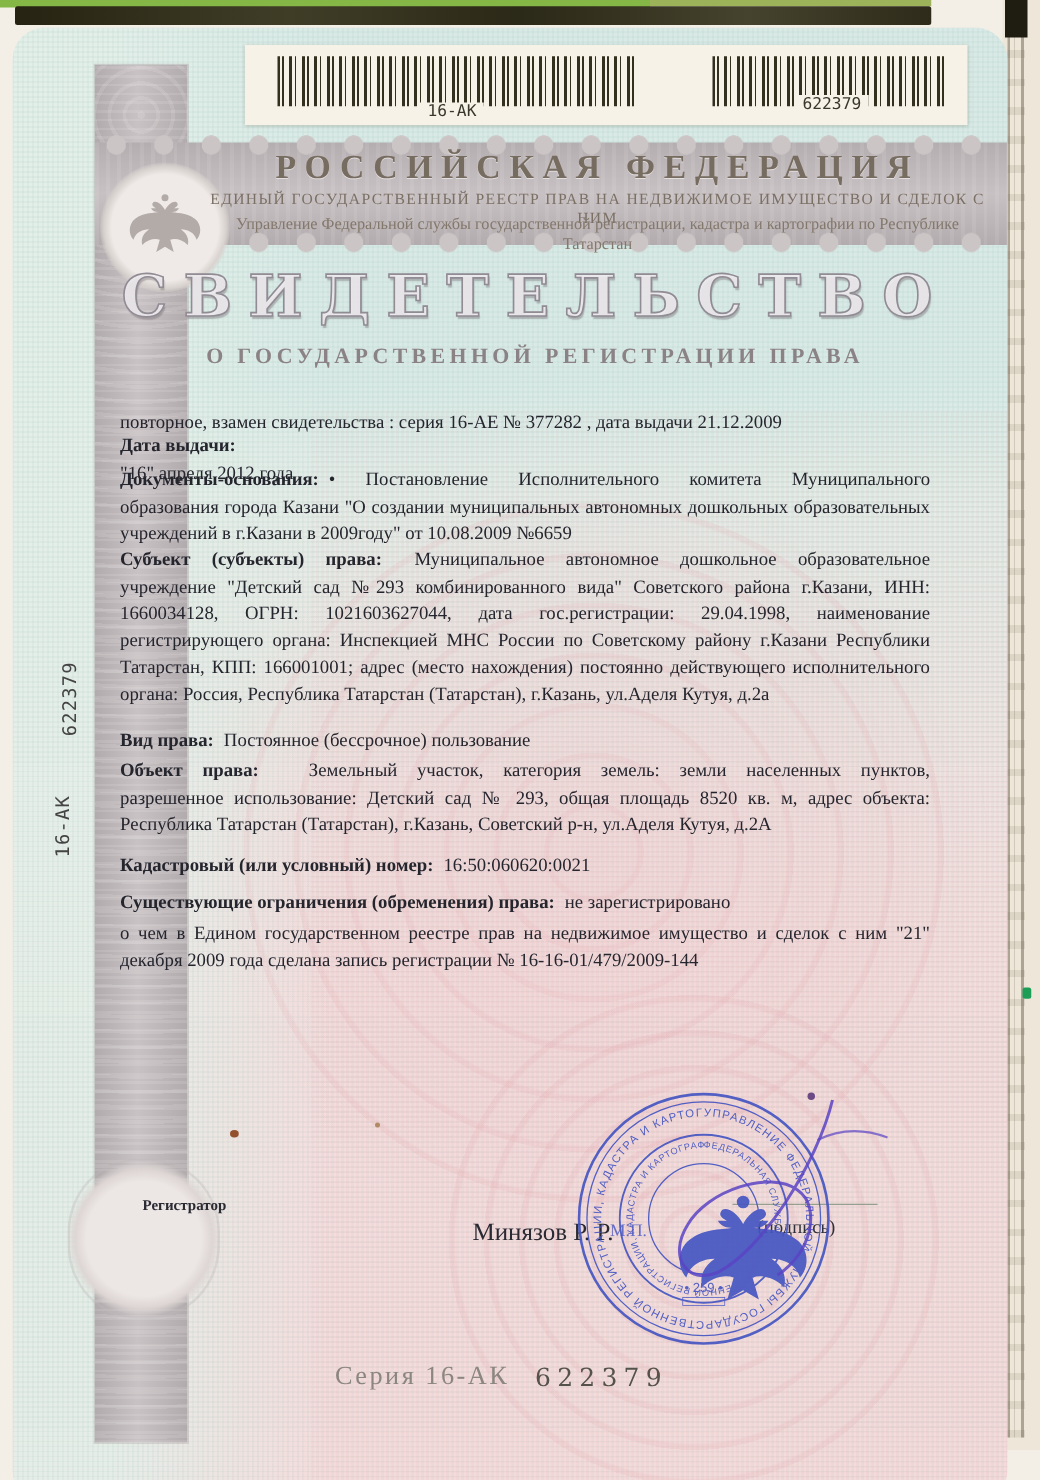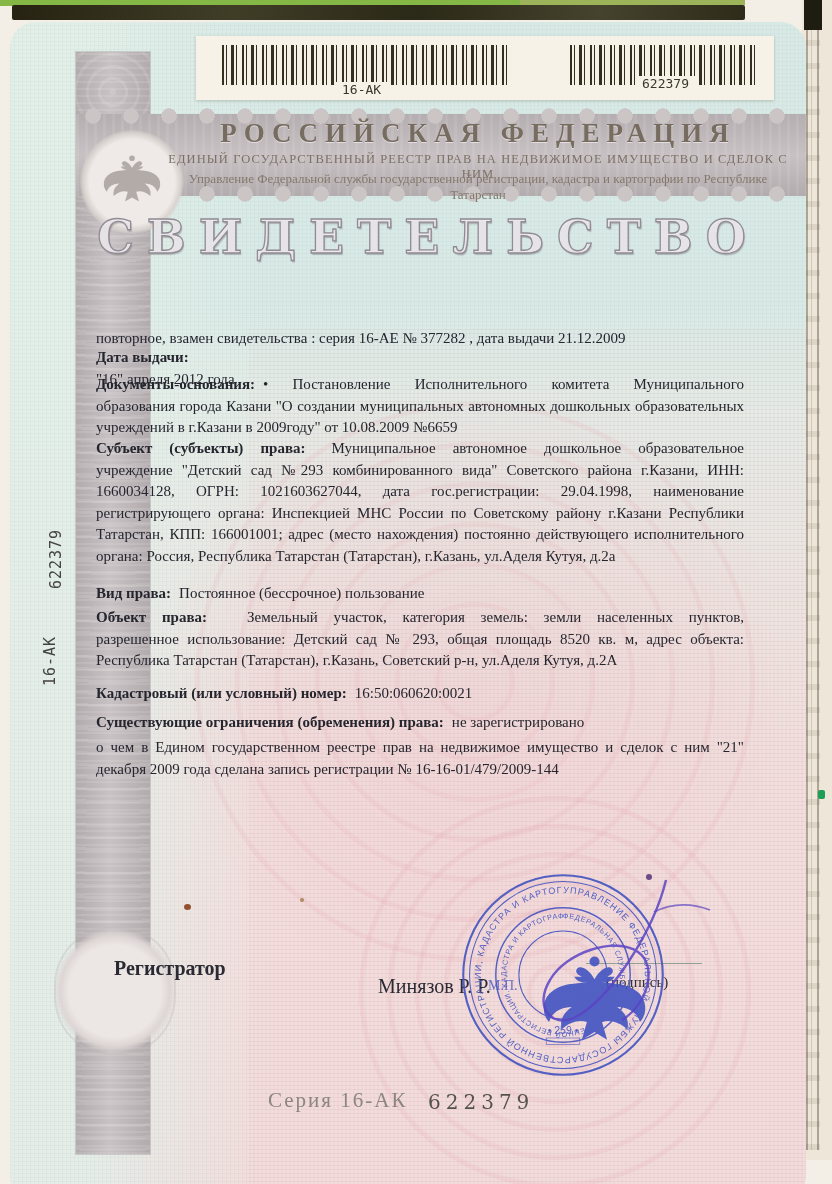--- a/index.html
+++ b/index.html
@@ -107,21 +107,21 @@
   #p-date{top:325px;flex-direction:column;}
   #p-docs{top:352px;}
   #p-subj{top:416px;}
   #p-kind{top:561px;}
   #p-obj{top:585px;}
   #p-cad{top:661px;}
   #p-restr{top:690px;}
   #p-rec{top:715px;}
 
   
-  .registrar{position:absolute;left:104px;top:935px;font-size:20px;font-weight:bold;color:#2a2a33;}
+  .registrar{position:absolute;left:104px;top:935px;font-size:12px;font-weight:bold;color:#2a2a33;}
   .registrar-name{position:absolute;left:368px;top:953px;font-size:20px;color:#2a2a33;}
   .sig-line{position:absolute;left:576px;top:941px;width:116px;height:1px;background:#93a08f;}
   .sig-caption{position:absolute;left:596px;top:952px;font-size:15px;color:#30303a;}
   .mp-note{position:absolute;left:478px;top:956px;font-size:14px;color:#4656c2;opacity:.8;}
   .stamp{position:absolute;left:448px;top:848px;width:210px;height:210px;opacity:.92;}
   .squiggle{position:absolute;left:448px;top:830px;width:280px;height:220px;}
 
   
   .series{position:absolute;left:258px;top:1066px;font-size:21px;letter-spacing:2px;color:#8b867f;}
   .series-num{position:absolute;left:418px;top:1068px;font-size:20px;letter-spacing:5px;color:#55524b;font-family:"DejaVu Serif",serif;}
@@ -177,20 +177,21 @@
     <div class="barcode right"></div>
     <div class="bclabel left">16-АК</div>
     <div class="bclabel right">622379</div>
   </div>
 
   <div class="hdr hdr-country">РОССИЙСКАЯ ФЕДЕРАЦИЯ</div>
   <div class="hdr hdr-registry">ЕДИНЫЙ ГОСУДАРСТВЕННЫЙ РЕЕСТР ПРАВ НА НЕДВИЖИМОЕ ИМУЩЕСТВО И СДЕЛОК С НИМ</div>
   <div class="hdr hdr-office">Управление Федеральной службы государственной регистрации, кадастра и картографии по Республике Татарстан</div>
 
   <div class="title-main">СВИДЕТЕЛЬСТВО</div>
+  <div class="title-sub">О ГОСУДАРСТВЕННОЙ РЕГИСТРАЦИИ ПРАВА</div>
 
   <div class="body-block" id="p-dup">повторное, взамен свидетельства : серия 16-АЕ  № 377282 , дата выдачи 21.12.2009</div>
 
   <div class="body-block row-flex" id="p-date">
     <b>Дата выдачи:</b>
     <span>"16" апреля 2012 года</span>
   </div>
 
   <div class="body-block jt" id="p-docs">
     <b class="g-sm">Документы-основания:</b><span>• Постановление Исполнительного комитета Муниципального образования города Казани "О создании муниципальных автономных дошкольных образовательных учреждений в г.Казани в 2009году" от 10.08.2009 №6659</span>

